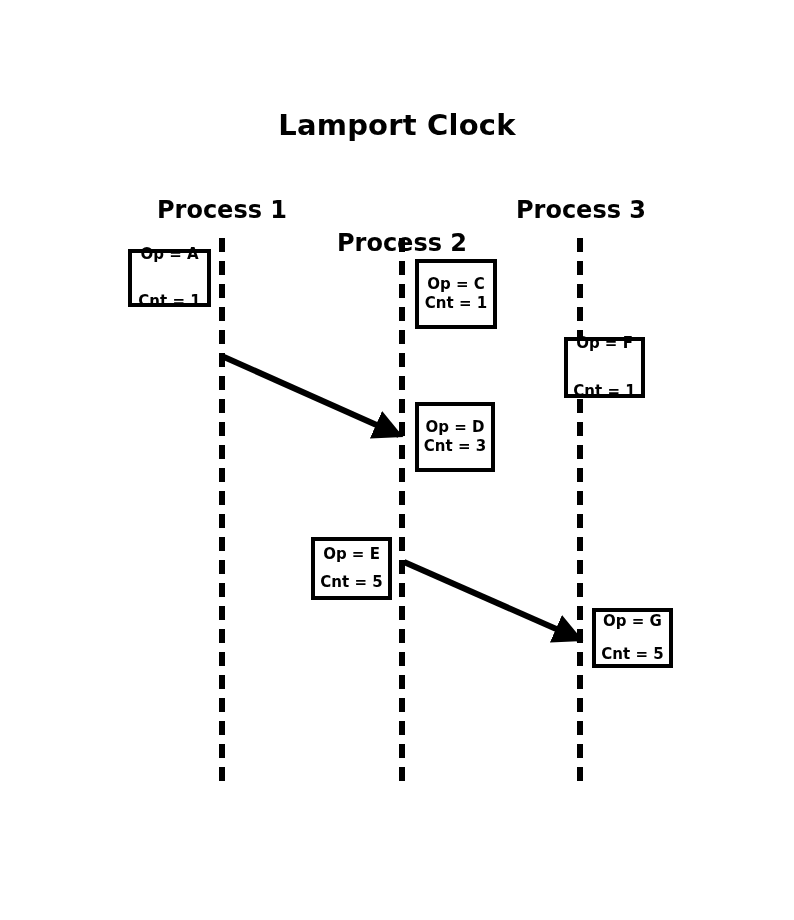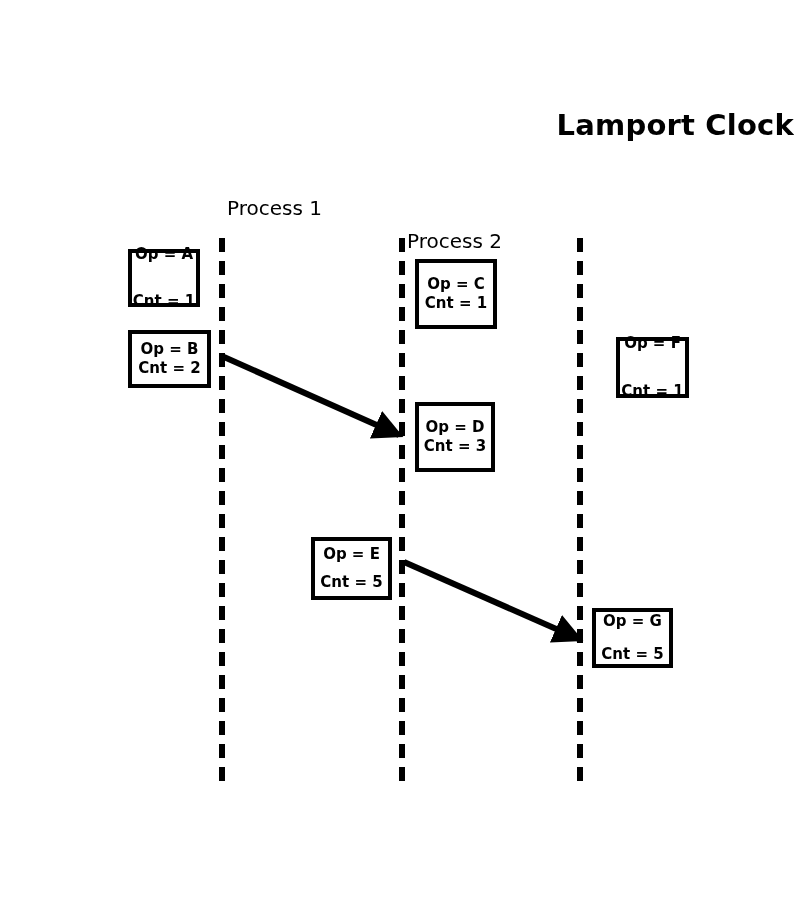--- a/index.html
+++ b/index.html
@@ -15,33 +15,33 @@
     width: 794px;
     height: 920px;
     background: #ffffff;
     overflow: hidden;
   }
   .diagram-title {
     position: absolute;
     left: 0;
     top: 108px;
     width: 794px;
-    text-align: right;
+    text-align: center;
     font-size: 29px;
     font-weight: bold;
     color: #000000;
     letter-spacing: 0.2px;
   }
   .process-label {
     position: absolute;
     top: 196px;
     width: 200px;
-    text-align: right;
-    font-size: 20px;
-    font-weight: normal;
+    text-align: center;
+    font-size: 24px;
+    font-weight: bold;
     color: #000000;
   }
   .lifeline {
     position: absolute;
     width: 6px;
     top: 238px;
     height: 552px;
     background-image: linear-gradient(
       to bottom,
       #000000 0px,
@@ -80,61 +80,58 @@
 </style>
 </head>
 <body>
 
 <div class="canvas">
 
   <div class="diagram-title">Lamport Clock</div>
 
   <div class="process-label" style="left:122px;">Process 1</div>
   <div class="process-label" style="left:302px;margin-top:33px;">Process 2</div>
+  <div class="process-label" style="left:481px;">Process 3</div>
 
   <div class="lifeline" style="left:219px;"></div>
   <div class="lifeline" style="left:399px;"></div>
   <div class="lifeline" style="left:577px;"></div>
 
   <svg class="msg-layer" width="794" height="920" viewBox="0 0 794 920">
     <defs>
       <marker id="arrowhead" markerWidth="5" markerHeight="5" refX="4.2" refY="2.5" orient="auto" markerUnits="strokeWidth">
         <path d="M0,0 L5,2.5 L0,5 z" fill="#000000"></path>
       </marker>
     </defs>
     <line id="msg-0" stroke="#000000" stroke-width="6" marker-end="url(#arrowhead)" x1="224" y1="357" x2="399" y2="435"></line>
     <line id="msg-1" stroke="#000000" stroke-width="6" marker-end="url(#arrowhead)" x1="404" y1="562" x2="579" y2="639"></line>
   </svg>
 
-  <div class="event-box" id="evt-0" style="left: 128px; top: 249px; width: 72px; height: 58px; gap: 28px;">
+  <div class="event-box" id="evt-0" style="left: 128px; top: 249px; width: 83px; height: 58px; gap: 28px;">
     <span class="event-line">Op = A</span>
     <span class="event-line">Cnt = 1</span>
   </div>
 
-  <div class="event-box" id="evt-1" style="left: 128px; top: 330px; width: 83px; height: 58px;">
-    <span class="event-line">Op = B</span>
-    <span class="event-line">Cnt = 2</span>
-  </div>
 
   <div class="event-box" id="evt-2" style="left: 415px; top: 259px; width: 82px; height: 70px;">
     <span class="event-line">Op = C</span>
     <span class="event-line">Cnt = 1</span>
   </div>
 
   <div class="event-box" id="evt-3" style="left: 415px; top: 402px; width: 80px; height: 70px;">
     <span class="event-line">Op = D</span>
     <span class="event-line">Cnt = 3</span>
   </div>
 
   <div class="event-box" id="evt-4" style="left: 311px; top: 537px; width: 81px; height: 63px; gap: 8px;">
     <span class="event-line">Op = E</span>
     <span class="event-line">Cnt = 5</span>
   </div>
 
-  <div class="event-box" id="evt-5" style="left: 616px; top: 337px; width: 73px; height: 61px; gap: 28px;">
+  <div class="event-box" id="evt-5" style="left: 564px; top: 337px; width: 81px; height: 61px; gap: 28px;">
     <span class="event-line">Op = F</span>
     <span class="event-line">Cnt = 1</span>
   </div>
 
   <div class="event-box" id="evt-6" style="left: 592px; top: 608px; width: 81px; height: 60px; justify-content: space-between;">
     <span class="event-line">Op = G</span>
     <span class="event-line">Cnt = 5</span>
   </div>
 
 </div>

